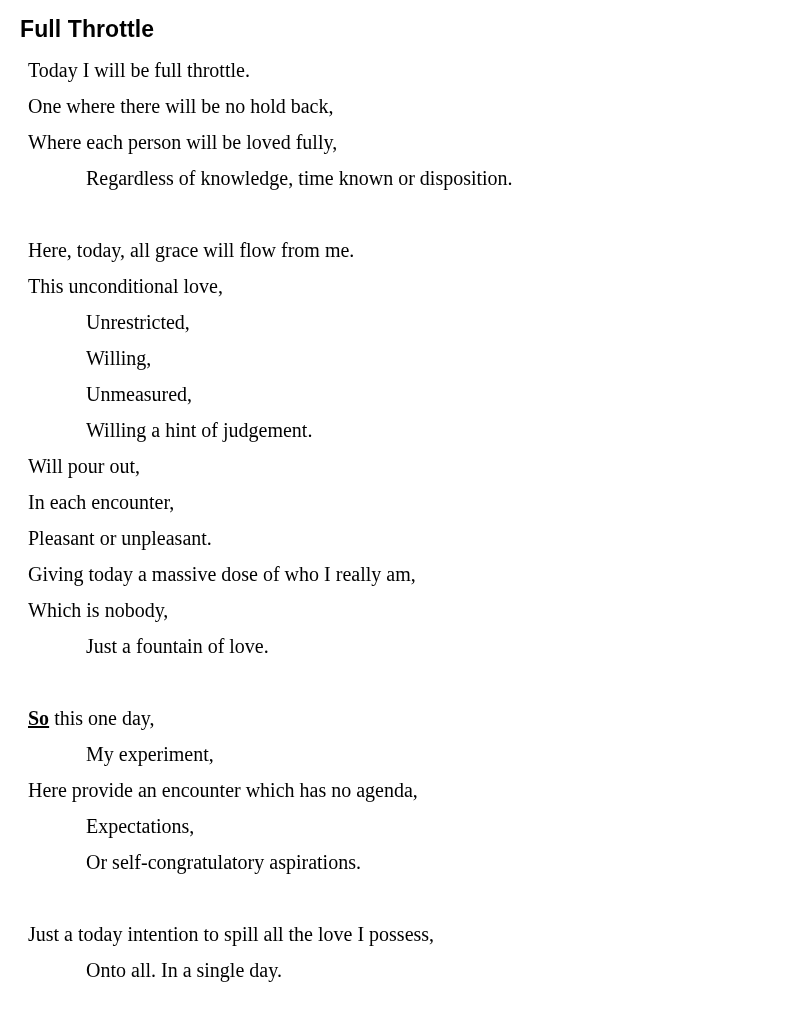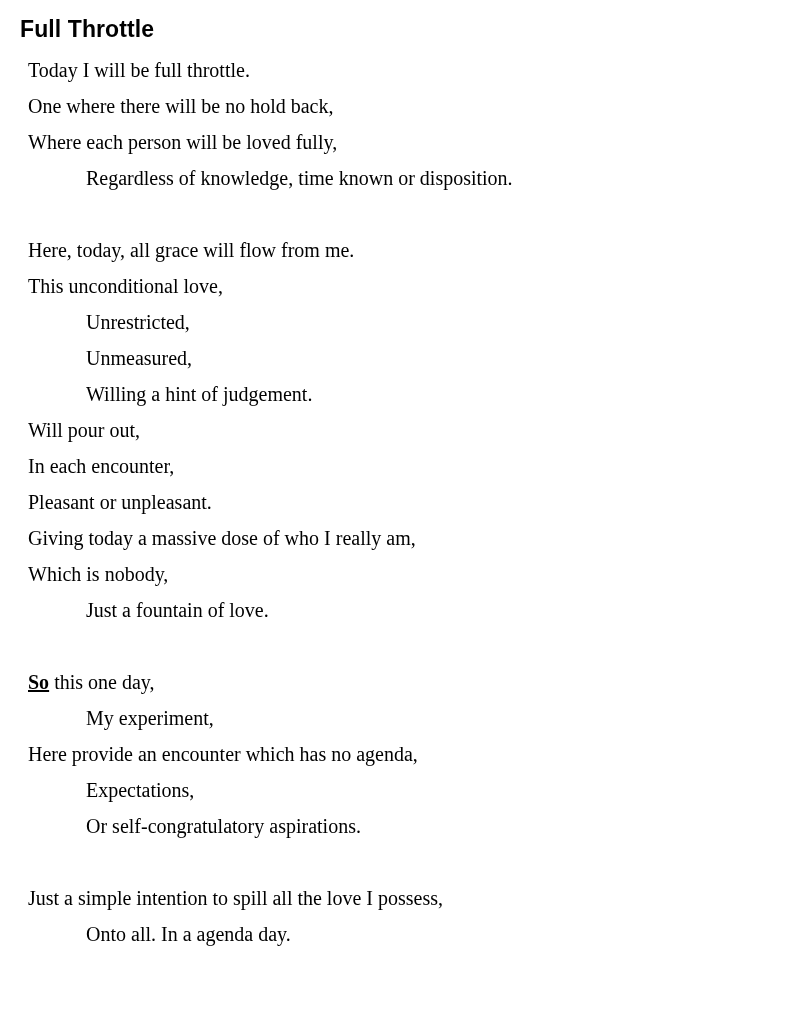--- a/index.html
+++ b/index.html
@@ -59,31 +59,32 @@
   <h1 class="doc-title">Full Throttle</h1>
   <div class="poem">
       <div class="line">Today I will be full throttle.</div>
       <div class="line">One where there will be no hold back,</div>
       <div class="line">Where each person will be loved fully,</div>
       <div class="line indent">Regardless of knowledge, time known or disposition.</div>
       <div class="line blank"></div>
       <div class="line">Here, today, all grace will flow from me.</div>
       <div class="line">This unconditional love,</div>
       <div class="line indent">Unrestricted,</div>
+      <div class="line indent">Willing,</div>
       <div class="line indent">Unmeasured,</div>
       <div class="line indent">Willing a hint of judgement.</div>
       <div class="line">Will pour out,</div>
       <div class="line">In each encounter,</div>
       <div class="line">Pleasant or unpleasant.</div>
       <div class="line">Giving today a massive dose of who I really am,</div>
       <div class="line">Which is nobody,</div>
       <div class="line indent">Just a fountain of love.</div>
       <div class="line blank"></div>
       <div class="line"><span class="u">So</span><span> this one day,</span></div>
       <div class="line indent">My experiment,</div>
       <div class="line">Here provide an encounter which has no agenda,</div>
       <div class="line indent">Expectations,</div>
       <div class="line indent">Or self-congratulatory aspirations.</div>
       <div class="line blank"></div>
-      <div class="line">Just a simple intention to spill all the love I possess,</div>
-      <div class="line indent">Onto all. In a agenda day.</div>
+      <div class="line">Just a today intention to spill all the love I possess,</div>
+      <div class="line indent">Onto all. In a single day.</div>
     </div>
 </div>
 
 </body></html>

